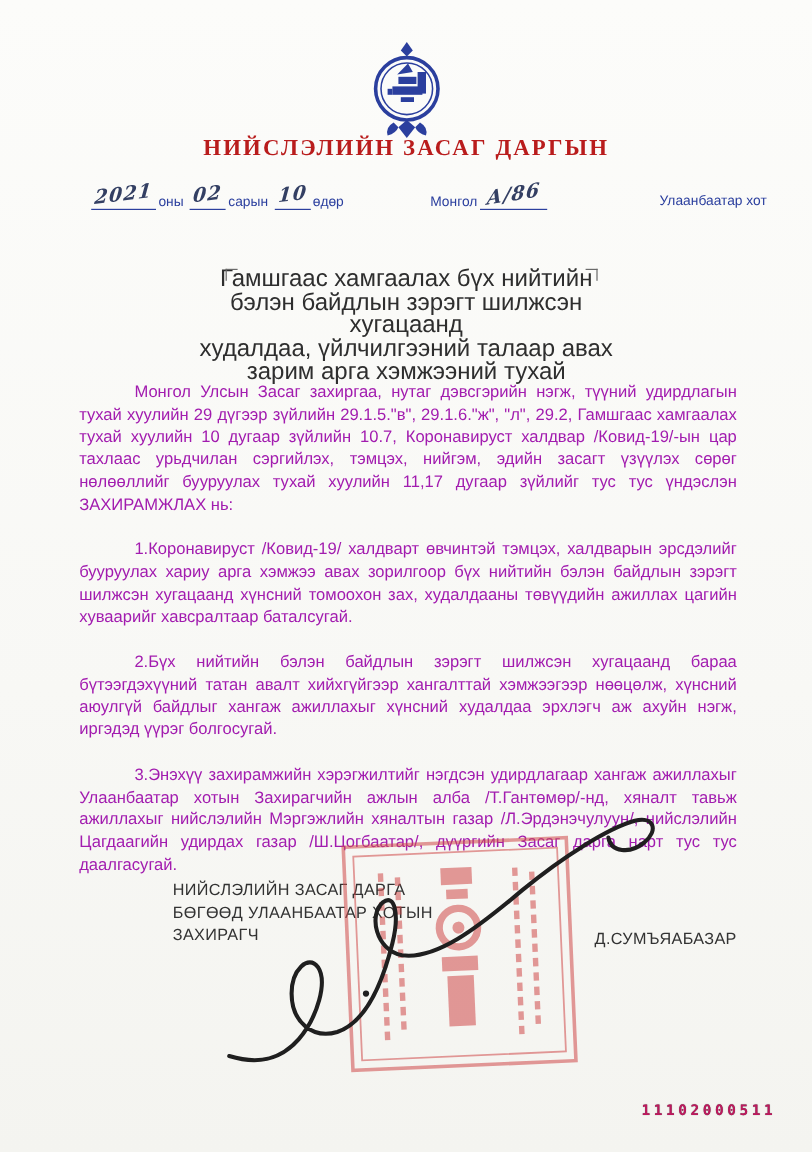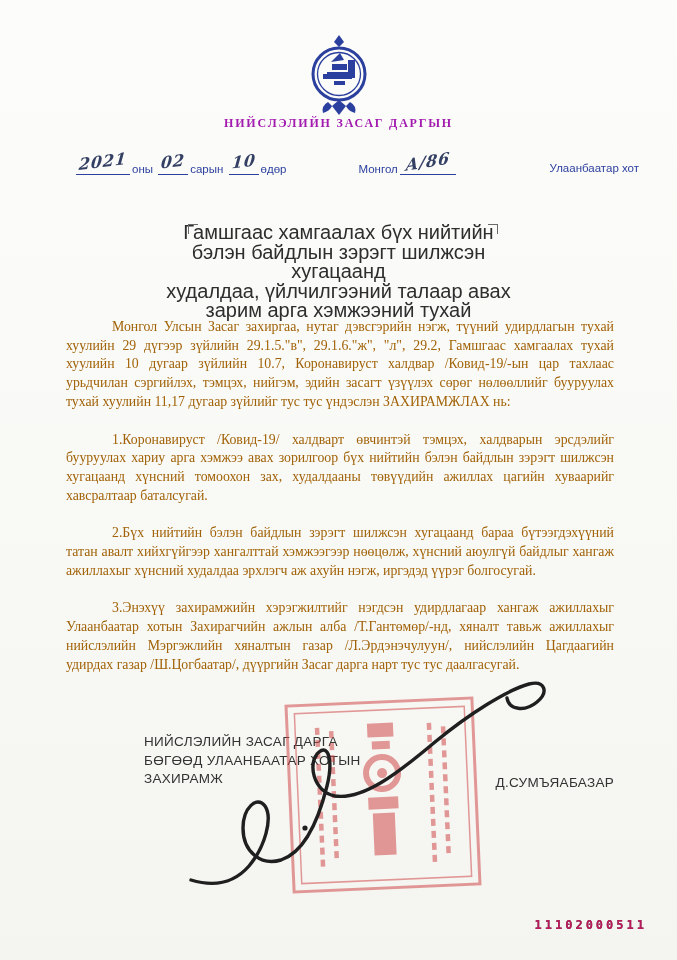--- a/index.html
+++ b/index.html
@@ -5,22 +5,22 @@
   html,body{margin:0;padding:0;}
   body{
     width:677px;height:960px;position:relative;overflow:hidden;
     background:linear-gradient(180deg,#fcfcfa 0%,#f8f8f5 60%,#f4f4f0 100%);
     font-family:"Liberation Sans",sans-serif;
     -webkit-font-smoothing:antialiased;
   }
   .emblem{position:absolute;top:34px;left:50%;transform:translateX(-50%);}
   .org-title{
     position:absolute;top:114px;left:0;width:100%;text-align:center;
-    color:#a21caf;font-family:"Liberation Serif",serif;font-weight:bold;
-    font-size:12px;letter-spacing:1.8px;line-height:19px;
+    color:#b91c1c;font-family:"Liberation Serif",serif;font-weight:bold;
+    font-size:19px;letter-spacing:1.8px;line-height:19px;
   }
   
   .dateline{
     position:absolute;top:160px;left:74px;right:38px;display:flex;
     align-items:flex-end;color:#2b3f9e;font-size:11.5px;
   }
   .lbl{vertical-align:bottom;}
   .blank{display:inline-block;border-bottom:1px solid #2b3f9e;position:relative;height:14px;vertical-align:bottom;margin:0 2px;}
   .w52{width:54px}.w30{width:30px}.w56{width:56px}
   .hand{
@@ -36,21 +36,21 @@
   .subject{
     position:absolute;top:223px;left:50%;transform:translateX(-50%);
     width:370px;text-align:center;font-size:20px;color:#2e2e2e;line-height:19.5px;position:absolute;
   }
   .bk{position:absolute;width:9px;height:9px;}
   .bk-l{left:34px;top:1px;border-left:1.6px solid #6a6a6a;border-top:1.6px solid #6a6a6a;}
   .bk-r{right:26px;top:1px;border-right:1.6px solid #6a6a6a;border-top:1.6px solid #6a6a6a;}
   
   .body-text{
     position:absolute;top:318px;left:66px;width:548px;
-    font-size:13.8px;line-height:18.7px;color:#a16207;text-align:justify;font-family:Liberation Serif, serif;
+    font-size:13.8px;line-height:18.7px;color:#a21caf;text-align:justify;
   }
   .body-text p{margin:0 0 19px;text-indent:46px;}
   
   .sig-block{position:absolute;top:733px;left:144px;width:470px;height:60px;z-index:1;}
   .sig-titles{font-size:13.5px;line-height:18.5px;color:#333;letter-spacing:.3px;}
   .sig-name{position:absolute;right:0;bottom:3px;font-size:13.5px;color:#333;letter-spacing:.3px;}
   
   .stamp{position:absolute;left:287px;top:699px;width:192px;height:192px;transform:rotate(-2.5deg);opacity:.55;z-index:2;}
   
   .signature{position:absolute;left:175px;top:666px;width:400px;height:232px;z-index:3;pointer-events:none;}
@@ -115,21 +115,21 @@
   <p>Монгол Улсын Засаг захиргаа, нутаг дэвсгэрийн нэгж, түүний удирдлагын тухай хуулийн 29 дүгээр зүйлийн 29.1.5."в", 29.1.6."ж", "л", 29.2, Гамшгаас хамгаалах тухай хуулийн 10 дугаар зүйлийн 10.7, Коронавируст халдвар /Ковид-19/-ын цар тахлаас урьдчилан сэргийлэх, тэмцэх, нийгэм, эдийн засагт үзүүлэх сөрөг нөлөөллийг бууруулах тухай хуулийн 11,17 дугаар зүйлийг тус тус үндэслэн ЗАХИРАМЖЛАХ нь:</p>
   <p>1.Коронавируст /Ковид-19/ халдварт өвчинтэй тэмцэх, халдварын эрсдэлийг бууруулах хариу арга хэмжээ авах зорилгоор бүх нийтийн бэлэн байдлын зэрэгт шилжсэн хугацаанд хүнсний томоохон зах, худалдааны төвүүдийн ажиллах цагийн хуваарийг хавсралтаар баталсугай.</p>
   <p>2.Бүх нийтийн бэлэн байдлын зэрэгт шилжсэн хугацаанд бараа бүтээгдэхүүний татан авалт хийхгүйгээр хангалттай хэмжээгээр нөөцөлж, хүнсний аюулгүй байдлыг хангаж ажиллахыг хүнсний худалдаа эрхлэгч аж ахуйн нэгж, иргэдэд үүрэг болгосугай.</p>
   <p>3.Энэхүү захирамжийн хэрэгжилтийг нэгдсэн удирдлагаар хангаж ажиллахыг Улаанбаатар хотын Захирагчийн ажлын алба /Т.Гантөмөр/-нд, хяналт тавьж ажиллахыг нийслэлийн Мэргэжлийн хяналтын газар /Л.Эрдэнэчулуун/, нийслэлийн Цагдаагийн удирдах газар /Ш.Цогбаатар/, дүүргийн Засаг дарга нарт тус тус даалгасугай.</p>
 </div>
 
 <div class="sig-block">
   <div class="sig-titles">
     <div>НИЙСЛЭЛИЙН ЗАСАГ ДАРГА</div>
     <div>БӨГӨӨД УЛААНБААТАР ХОТЫН</div>
-    <div>ЗАХИРАМЖ</div>
+    <div>ЗАХИРАГЧ</div>
   </div>
   <div class="sig-name">Д.СУМЪЯАБАЗАР</div>
 </div>
 
 <div class="stamp">
   <svg width="192" height="192" viewBox="0 0 192 192">
     <rect x="3" y="3" width="186" height="186" fill="none" stroke="#d04a4a" stroke-width="3"></rect>
     <rect x="11" y="11" width="170" height="170" fill="none" stroke="#d04a4a" stroke-width="1.5"></rect>
     <g stroke="#d04a4a" stroke-width="4.5" stroke-dasharray="7 5">
       <line x1="33" y1="26" x2="33" y2="166"></line>

